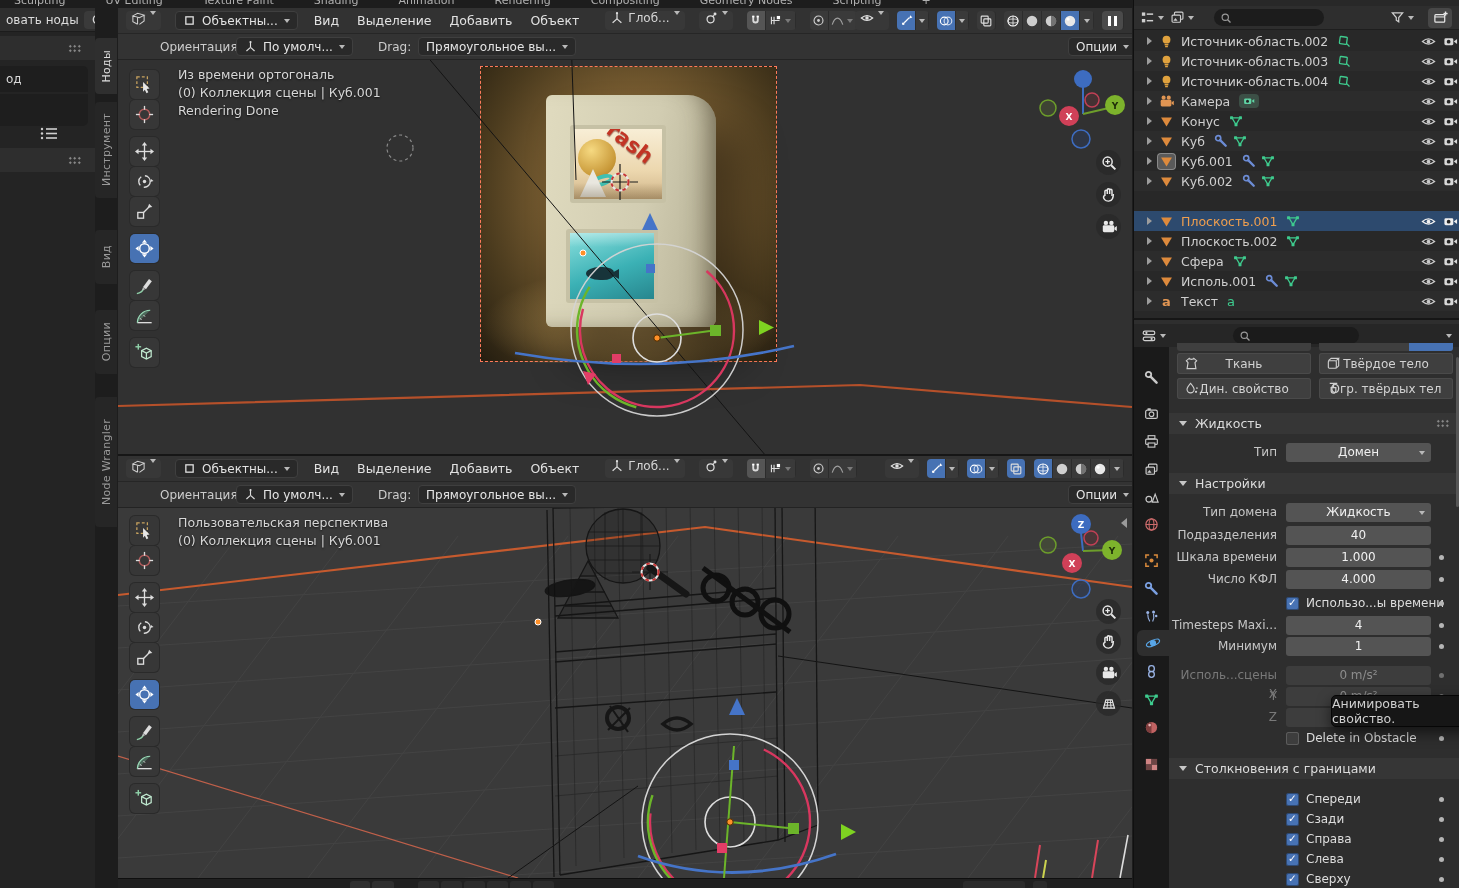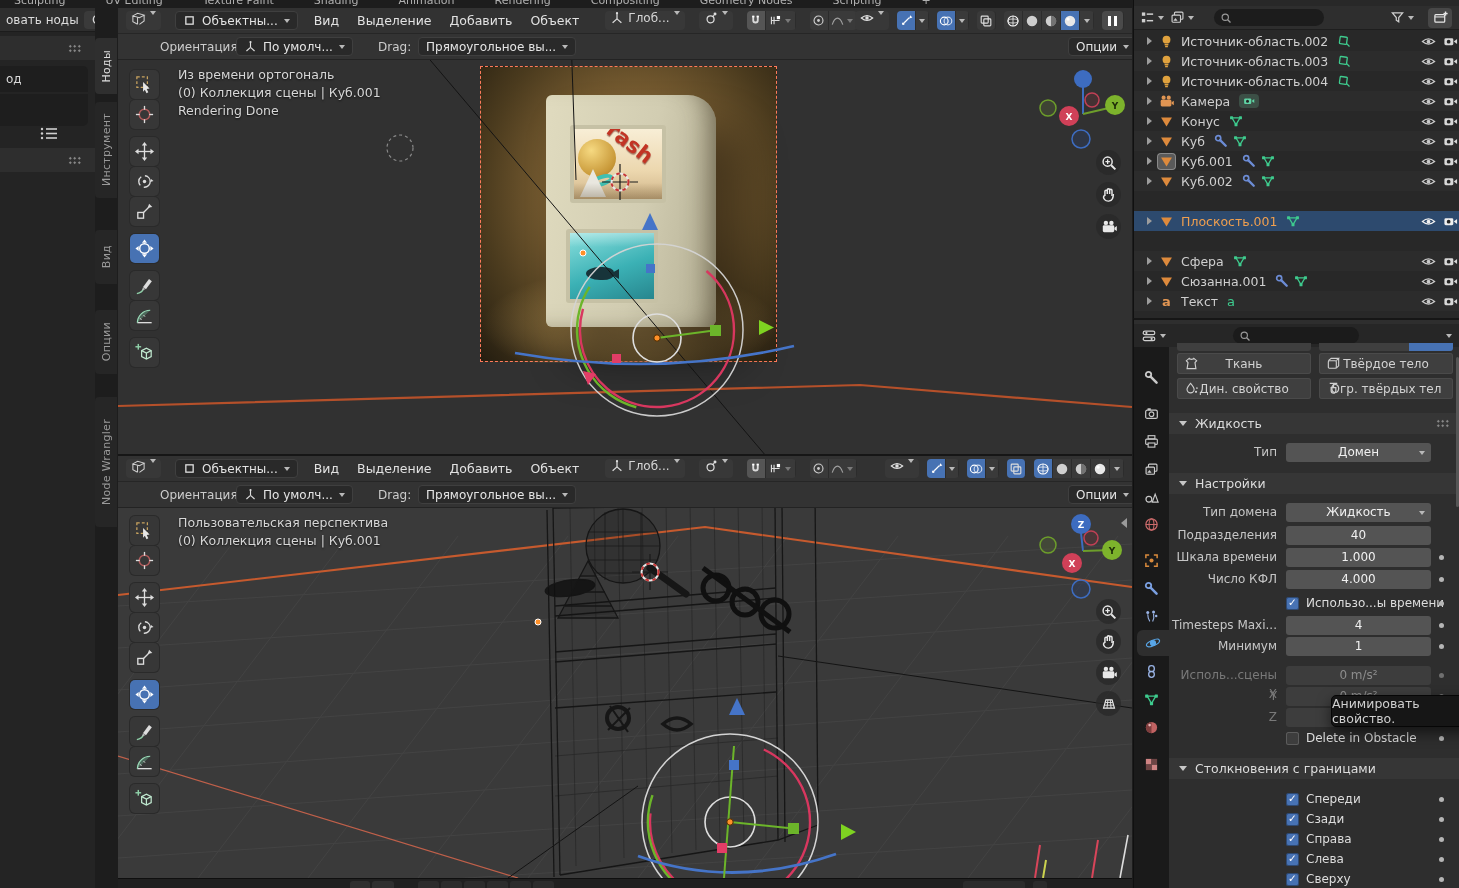--- a/index.html
+++ b/index.html
@@ -1319,20 +1319,46 @@
           <svg class="ic" width="15" height="15">
             <use href="#s-eye"></use>
           </svg>
         </span>
         <span class="olcam" style="color:#f0f0f0">
           <svg class="ic" width="15" height="15">
             <use href="#s-camres"></use>
           </svg>
         </span>
       </div>
+    <div class="olrow" style="top:231px">
+        <span class="olexp">
+          <span class="trir"></span>
+        </span>
+        <span class="olico" style="color:#de8a3c">
+          <svg class="ic" width="15" height="15">
+            <use href="#s-trif"></use>
+          </svg>
+        </span>
+        <span class="olname">Плоскость.002</span>
+        <span class="oldata" style="color:#3ecb8e">
+          <svg class="ic" width="14" height="14">
+            <use href="#s-trio"></use>
+          </svg>
+        </span>
+        <span class="oleye" style="color:#c8c8c8">
+          <svg class="ic" width="15" height="15">
+            <use href="#s-eye"></use>
+          </svg>
+        </span>
+        <span class="olcam" style="color:#d8d8d8">
+          <svg class="ic" width="15" height="15">
+            <use href="#s-camres"></use>
+          </svg>
+        </span>
+      </div>
     <div class="olrow alt" style="top:251px">
         <span class="olexp">
           <span class="trir"></span>
         </span>
         <span class="olico" style="color:#de8a3c">
           <svg class="ic" width="15" height="15">
             <use href="#s-trif"></use>
           </svg>
         </span>
         <span class="olname">Сфера</span>
@@ -1354,21 +1380,21 @@
       </div>
     <div class="olrow" style="top:271px">
         <span class="olexp">
           <span class="trir"></span>
         </span>
         <span class="olico" style="color:#de8a3c">
           <svg class="ic" width="15" height="15">
             <use href="#s-trif"></use>
           </svg>
         </span>
-        <span class="olname">Сюзанна.001</span>
+        <span class="olname">Исполь.001</span>
         <span class="oldata">
           <span style="color:#6c8cd5">
             <svg class="ic" width="14" height="14">
               <use href="#s-wrench"></use>
             </svg>
           </span>
           <span style="color:#3ecb8e">
             <svg class="ic" width="14" height="14">
               <use href="#s-trio"></use>
             </svg>

